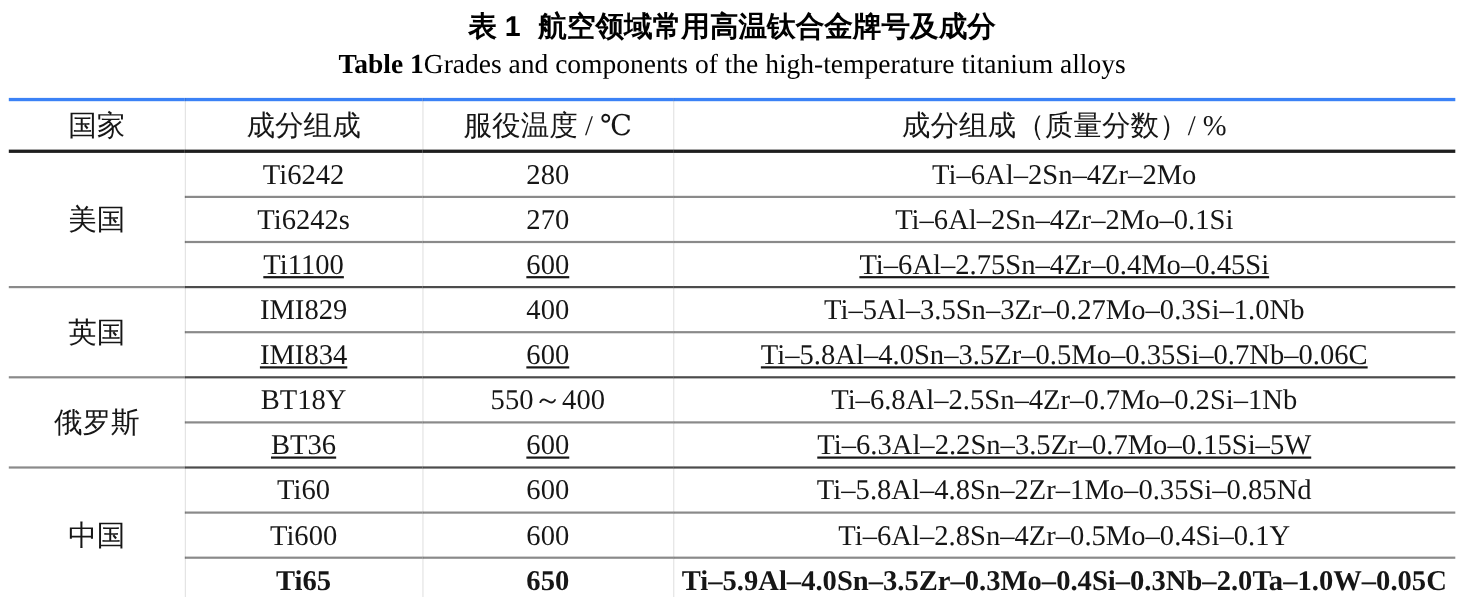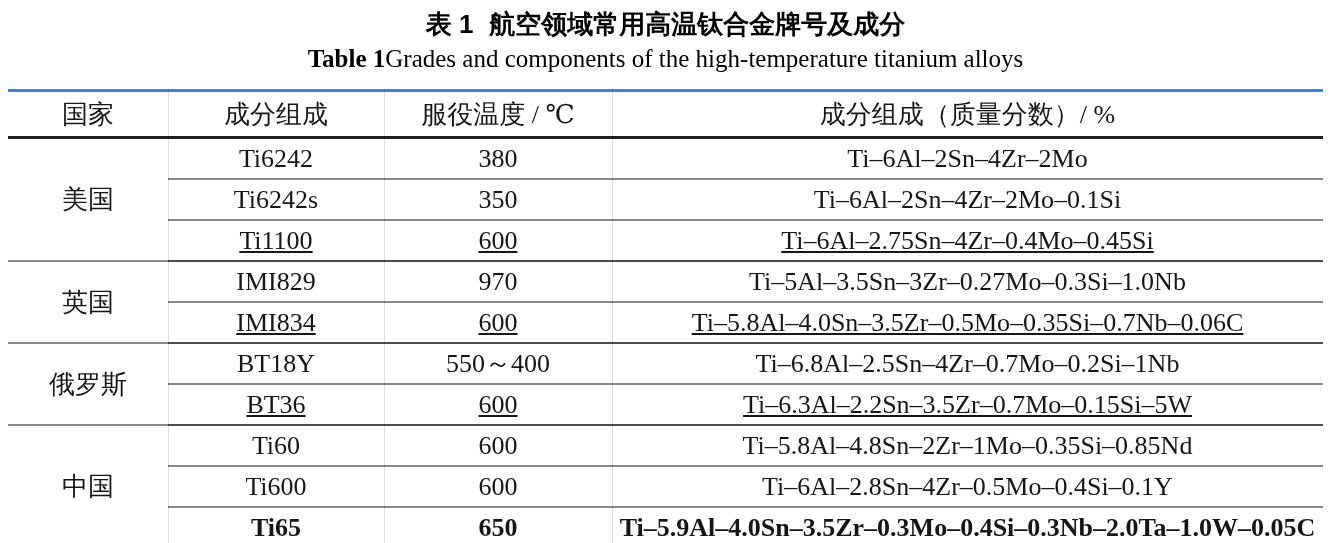--- a/index.html
+++ b/index.html
@@ -116,38 +116,38 @@
           <th>成分组成</th>
           <th>服役温度 / ℃</th>
           <th>成分组成（质量分数）/ %</th>
         </tr>
       </thead>
       <tbody>
 
         <tr class="inner">
           <td class="country" rowspan="3">美国</td>
           <td>Ti6242</td>
-          <td>380</td>
+          <td>280</td>
           <td>Ti–6Al–2Sn–4Zr–2Mo</td>
         </tr>
         <tr class="inner">
           <td>Ti6242s</td>
-          <td>350</td>
+          <td>270</td>
           <td>Ti–6Al–2Sn–4Zr–2Mo–0.1Si</td>
         </tr>
         <tr class="group-end">
           <td>Ti1100</td>
           <td>600</td>
           <td>Ti–6Al–2.75Sn–4Zr–0.4Mo–0.45Si</td>
         </tr>
 
         <tr class="inner">
           <td class="country" rowspan="2">英国</td>
           <td>IMI829</td>
-          <td>970</td>
+          <td>400</td>
           <td>Ti–5Al–3.5Sn–3Zr–0.27Mo–0.3Si–1.0Nb</td>
         </tr>
         <tr class="group-end">
           <td>IMI834</td>
           <td>600</td>
           <td>Ti–5.8Al–4.0Sn–3.5Zr–0.5Mo–0.35Si–0.7Nb–0.06C</td>
         </tr>
 
         <tr class="inner">
           <td class="country" rowspan="2">俄罗斯</td>

